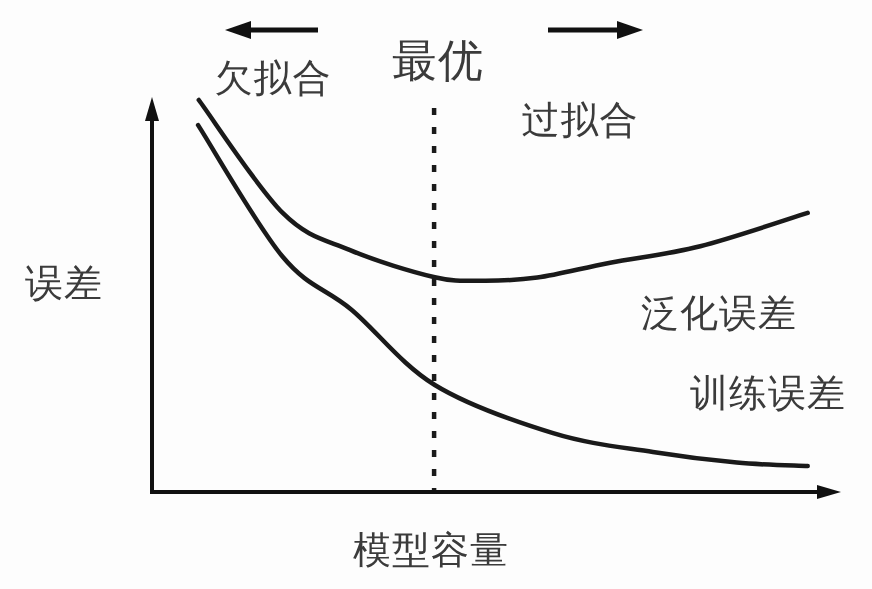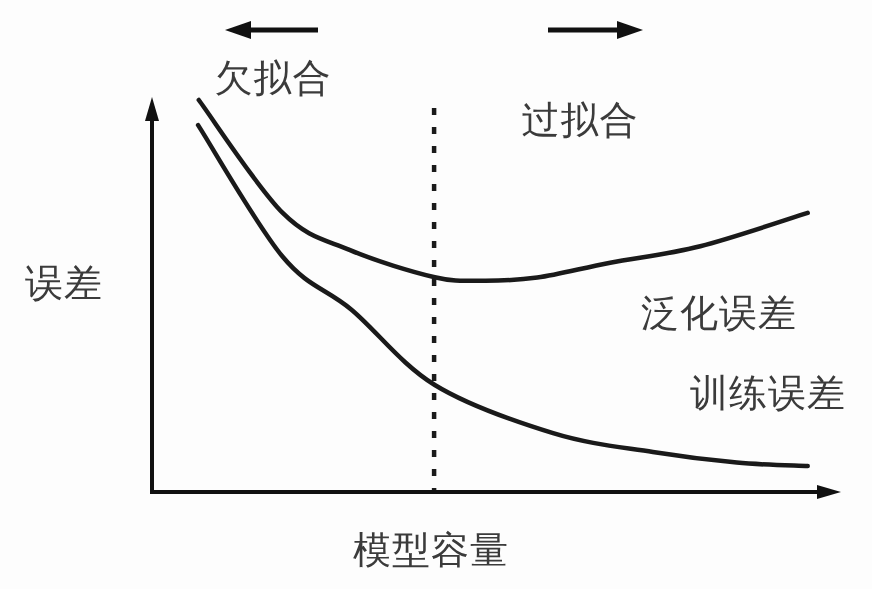--- a/index.html
+++ b/index.html
@@ -55,16 +55,17 @@
 
     <line id="optimal-line" class="dotted" x1="434.1" y1="108" x2="434.1" y2="490"></line>
 
     <path id="gen-curve" class="curve" d="M198.8 100.0 C212.8 118.8 257.5 187.9 282.7 212.9 C307.9 237.9 324.8 239.4 350.1 250.1 C375.5 260.9 412.8 272.1 434.8 277.2 C456.8 282.3 465.2 280.6 482.2 280.7 C499.3 280.8 516.0 280.6 537.3 277.6 C558.6 274.6 583.0 267.9 610.2 262.7 C637.4 257.5 667.4 254.5 700.3 246.2 C733.2 237.9 789.8 218.4 807.7 212.9"></path>
     <path id="train-curve" class="curve" d="M198.1 125.1 C212.2 147.0 257.1 226.0 282.7 256.8 C308.3 287.6 326.2 288.4 351.5 309.7 C376.9 331.1 401.2 364.4 434.8 385.0 C468.4 405.6 516.8 422.0 553.1 433.2 C589.5 444.4 622.2 447.1 652.9 452.0 C683.5 456.9 711.0 460.2 736.8 462.6 C762.6 465.0 795.9 465.5 807.7 466.1"></path>
   </svg>
 
   <div class="lbl" id="lbl-capacity">模型容量</div>
   <div class="lbl" id="lbl-error">误差</div>
   <div class="lbl" id="lbl-underfit">欠拟合</div>
+  <div class="lbl lbl-optimal" id="lbl-optimal">最优</div>
   <div class="lbl" id="lbl-overfit">过拟合</div>
   <div class="lbl" id="lbl-gen">泛化误差</div>
   <div class="lbl" id="lbl-train">训练误差</div>
 </div>
 
 </body></html>

